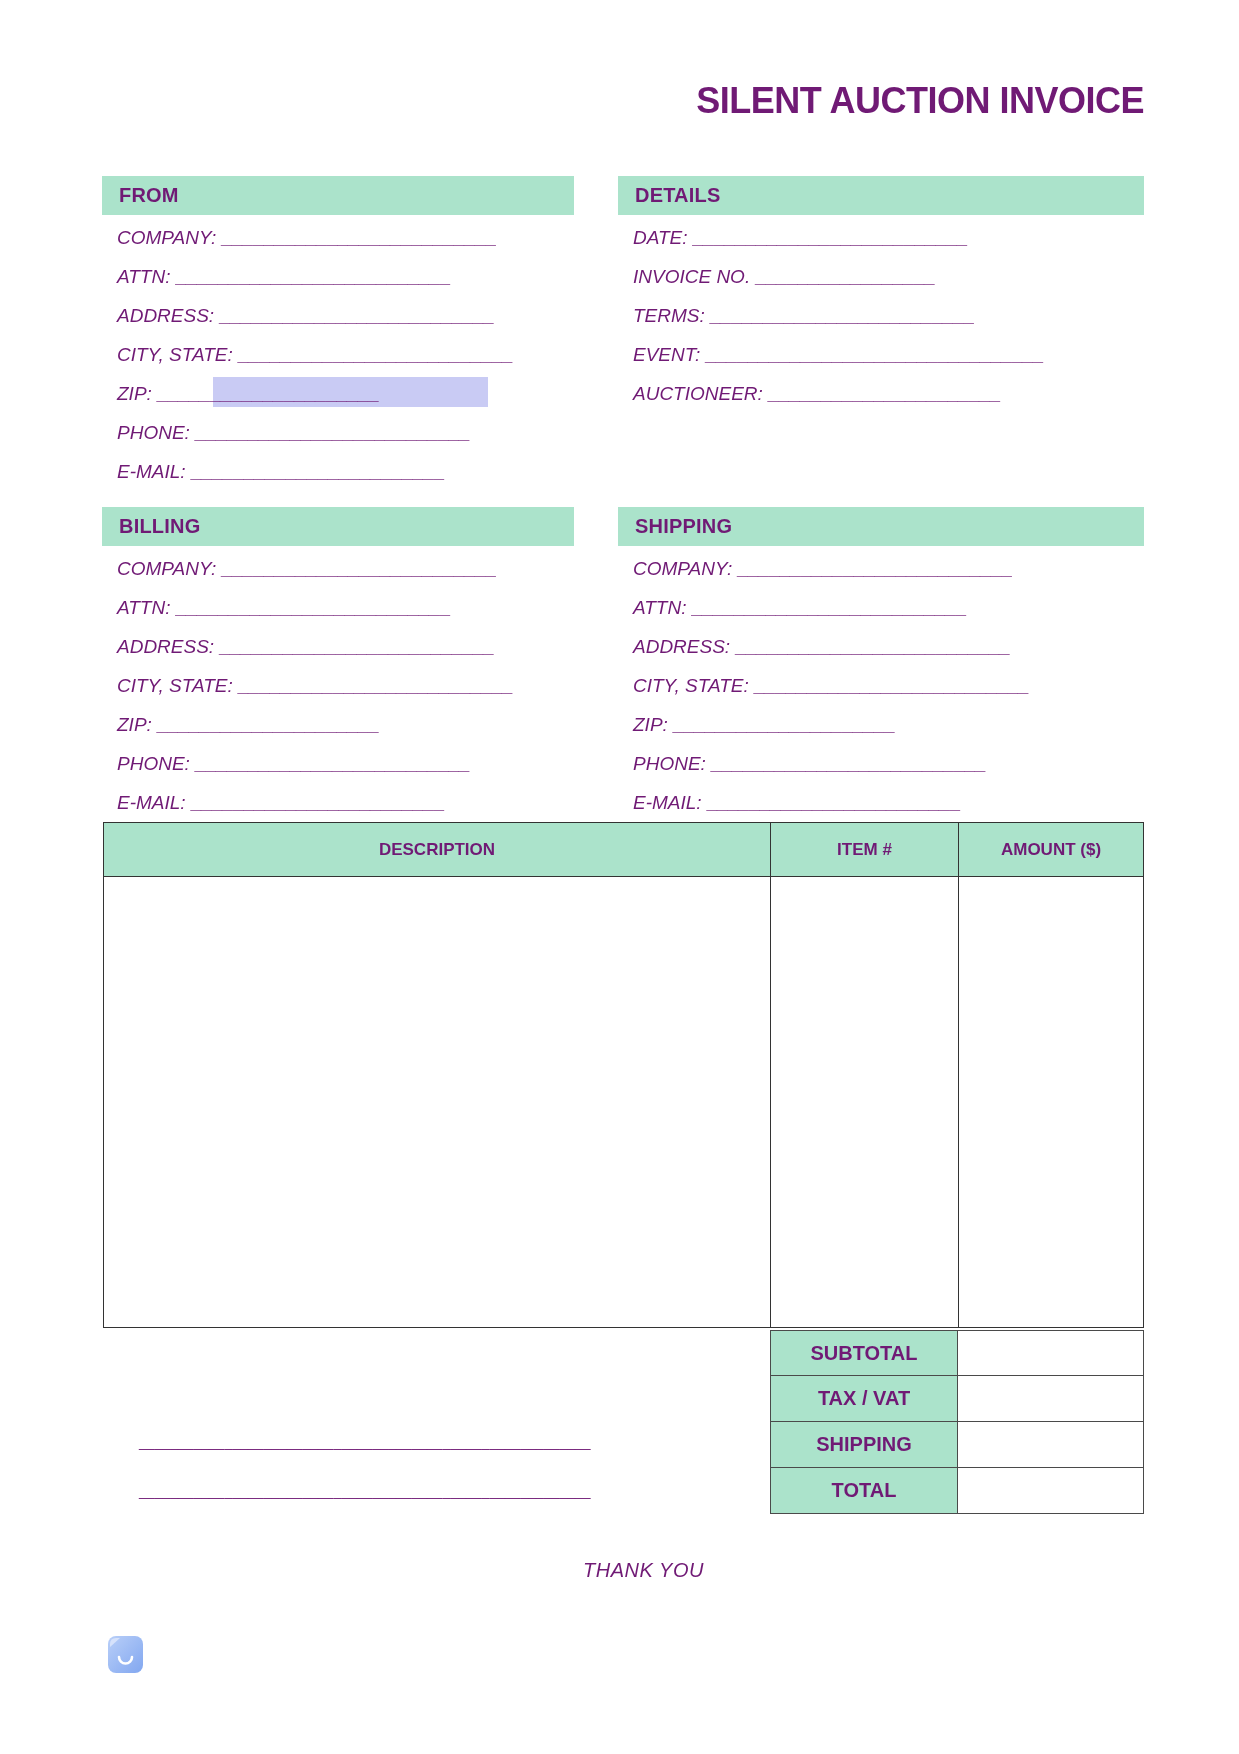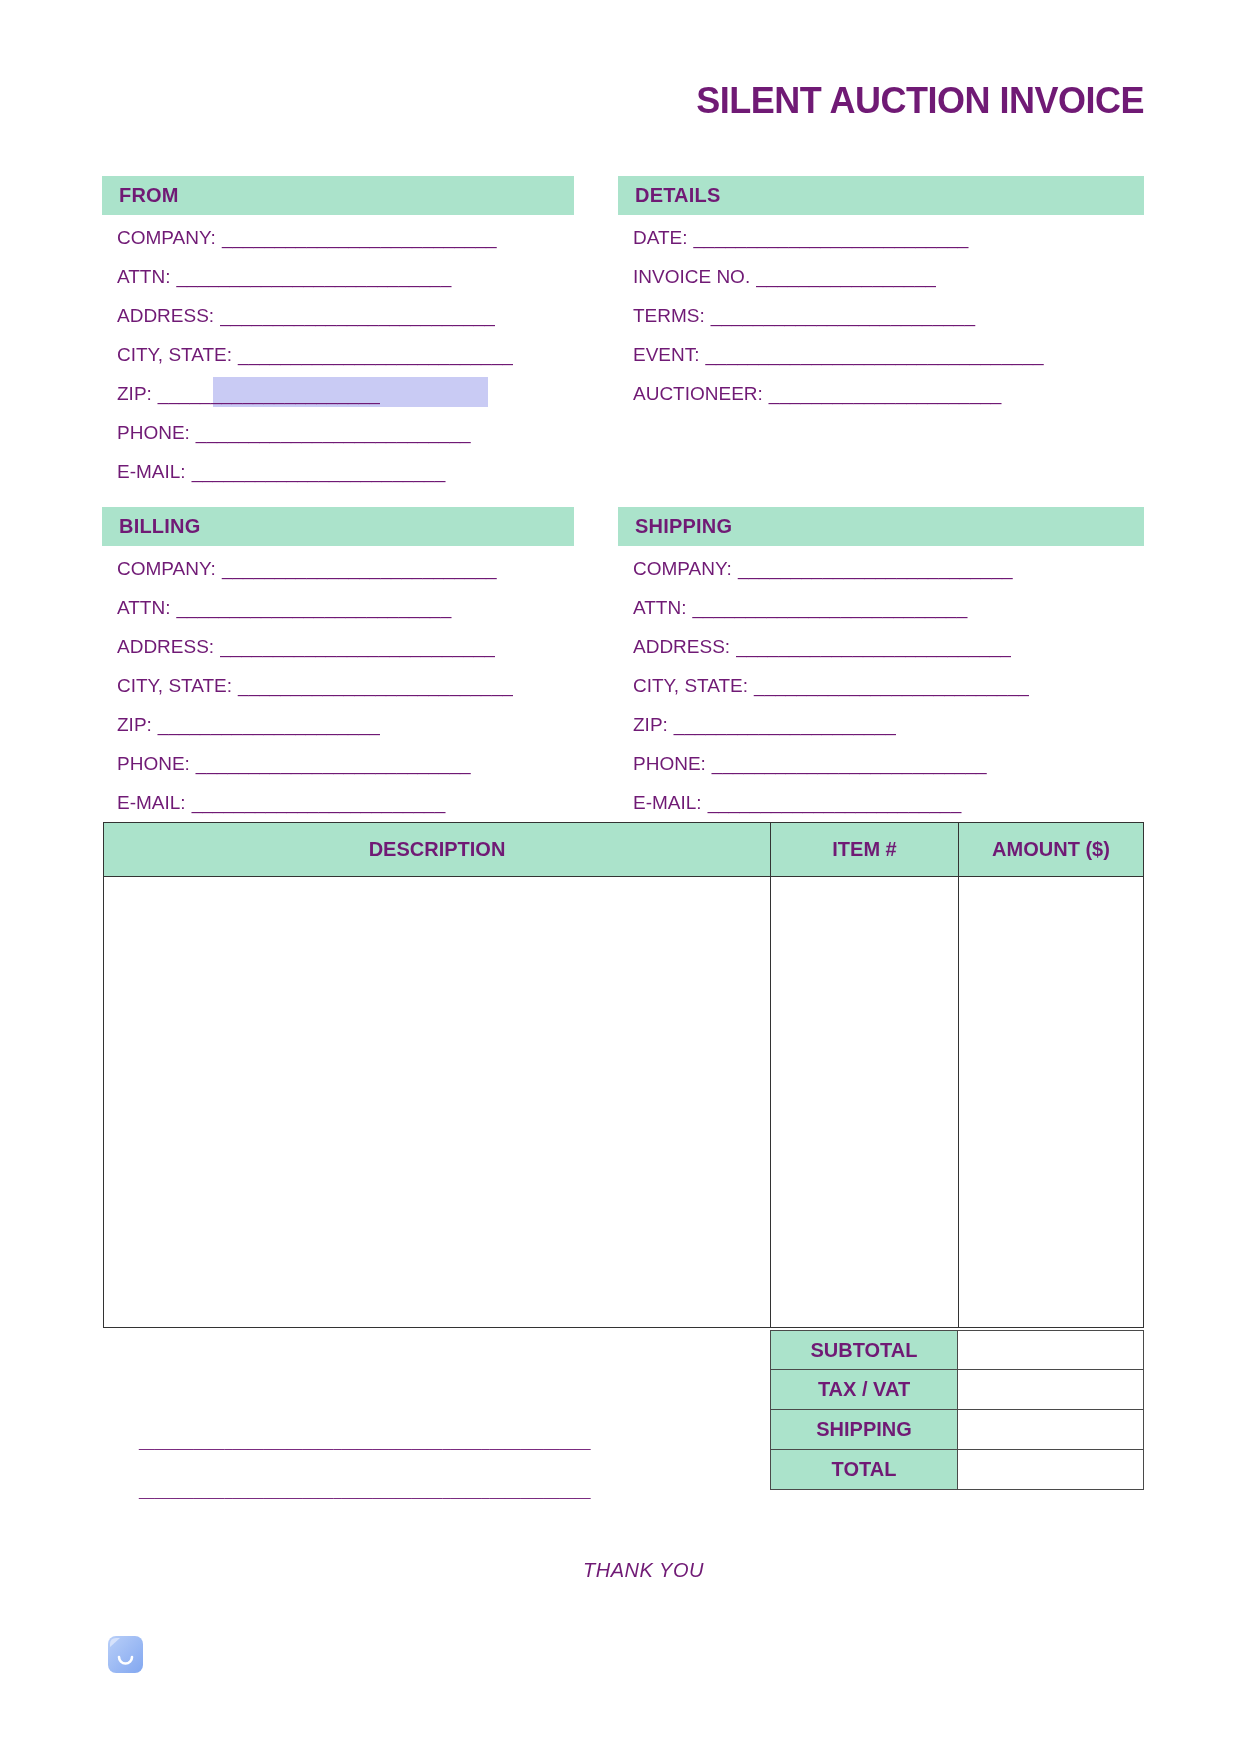--- a/index.html
+++ b/index.html
@@ -13,41 +13,41 @@
   }
   .info-section{position:absolute;}
   #sec-from{left:102px;top:149px;width:472px;}
   #sec-details{left:618px;top:149px;width:526px;}
   #sec-billing{left:102px;top:480px;width:472px;}
   #sec-shipping{left:618px;top:480px;width:526px;}
   .band{
     background:var(--green);height:39px;line-height:39px;
     font-weight:700;font-size:20px;padding-left:17px;letter-spacing:0.2px;margin-top:27px;
   }
-  .fields{position:relative;padding-top:3px;}
+  .fields{position:relative;padding-top:3px;font-style:italic;}
   .frow{
     height:39px;line-height:39px;font-size:19px;padding-left:15px;
     white-space:nowrap;position:relative;z-index:1;
   }
   .flabel{margin-right:6px;}
   .fline{letter-spacing:0;}
   .purple-box{
     position:absolute;left:111px;top:228px;width:275px;height:30px;
     background:var(--purple);z-index:0;
   }
   .items-table{position:absolute;left:103px;top:822px;width:1041px;}
   .thead{display:flex;height:55px;background:var(--green);border:1px solid #333;box-sizing:border-box;}
-  .th{display:flex;align-items:center;justify-content:center;font-weight:700;font-size:20px;box-sizing:border-box;}
+  .th{display:flex;align-items:center;justify-content:center;font-weight:700;font-size:17px;box-sizing:border-box;}
   .c1{width:667px;border-right:1px solid #333;}
   .c2{width:188px;border-right:1px solid #333;}
   .c3{flex:1;}
   .tbody{display:flex;height:451px;border:1px solid #333;border-top:none;box-sizing:border-box;}
   .td{box-sizing:border-box;}
   .summary{position:absolute;left:770px;top:1330px;width:374px;}
-  .srow{display:flex;height:40px;}
+  .srow{display:flex;height:46px;}
   .slabel{
     width:188px;background:var(--green);display:flex;align-items:center;justify-content:center;
     font-weight:700;font-size:20px;border:1px solid #4a4a4a;border-top:none;box-sizing:border-box;
   }
   .svalue{
     width:186px;background:#fff;border:1px solid #4a4a4a;border-left:none;border-top:none;box-sizing:border-box;
   }
   .srow:first-child .slabel{border-top:1px solid #4a4a4a;}
   .srow:first-child .svalue{border-top:1px solid #4a4a4a;}
   .notes-row{position:absolute;left:107px;top:1386px;font-size:19px;white-space:nowrap;}

